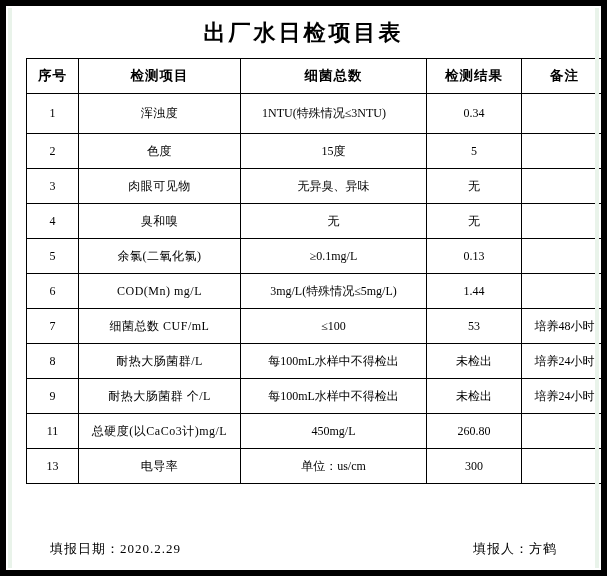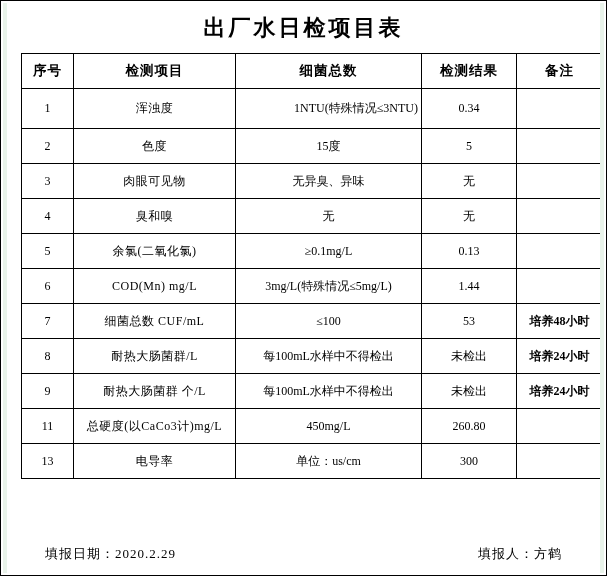--- a/index.html
+++ b/index.html
@@ -12,21 +12,21 @@
     height: 576px;
     font-family: "Liberation Serif", "DejaVu Serif", serif;
     color: #000000;
     overflow: hidden;
   }
   #page {
     position: relative;
     width: 607px;
     height: 576px;
     box-sizing: border-box;
-    border: 1px solid #000000;
+    border: 6px solid #000000;
     background: #ffffff;
   }
   #title {
     text-align: center;
     font-size: 22px;
     letter-spacing: 3px;
     font-weight: 700;
     padding-top: 12px;
     padding-bottom: 10px;
     font-family: "Liberation Serif", "DejaVu Serif", serif;
@@ -59,26 +59,26 @@
   col.c-no     { width: 52px; }
   col.c-item   { width: 162px; }
   col.c-limit  { width: 186px; }
   col.c-result { width: 95px; }
   col.c-remark { width: 86px; }
 
   td.no     { font-size: 12px; }
   td.item   { letter-spacing: 0.5px; }
   td.limit  { font-size: 11.5px; }
   td.result { font-size: 12px; }
-  td.remark { font-size: 11.5px; font-weight: bold; }
+  td.remark { font-size: 11.5px; }
 
   .tall { height: 40px; }
   .limit-wrap {
     display: block;
-    text-align: right;
+    text-align: left;
     padding-left: 18px;
     line-height: 1.35;
   }
   #footer {
     position: absolute;
     left: 0;
     right: 0;
     bottom: 6px;
     height: 30px;
     padding: 0 44px;

